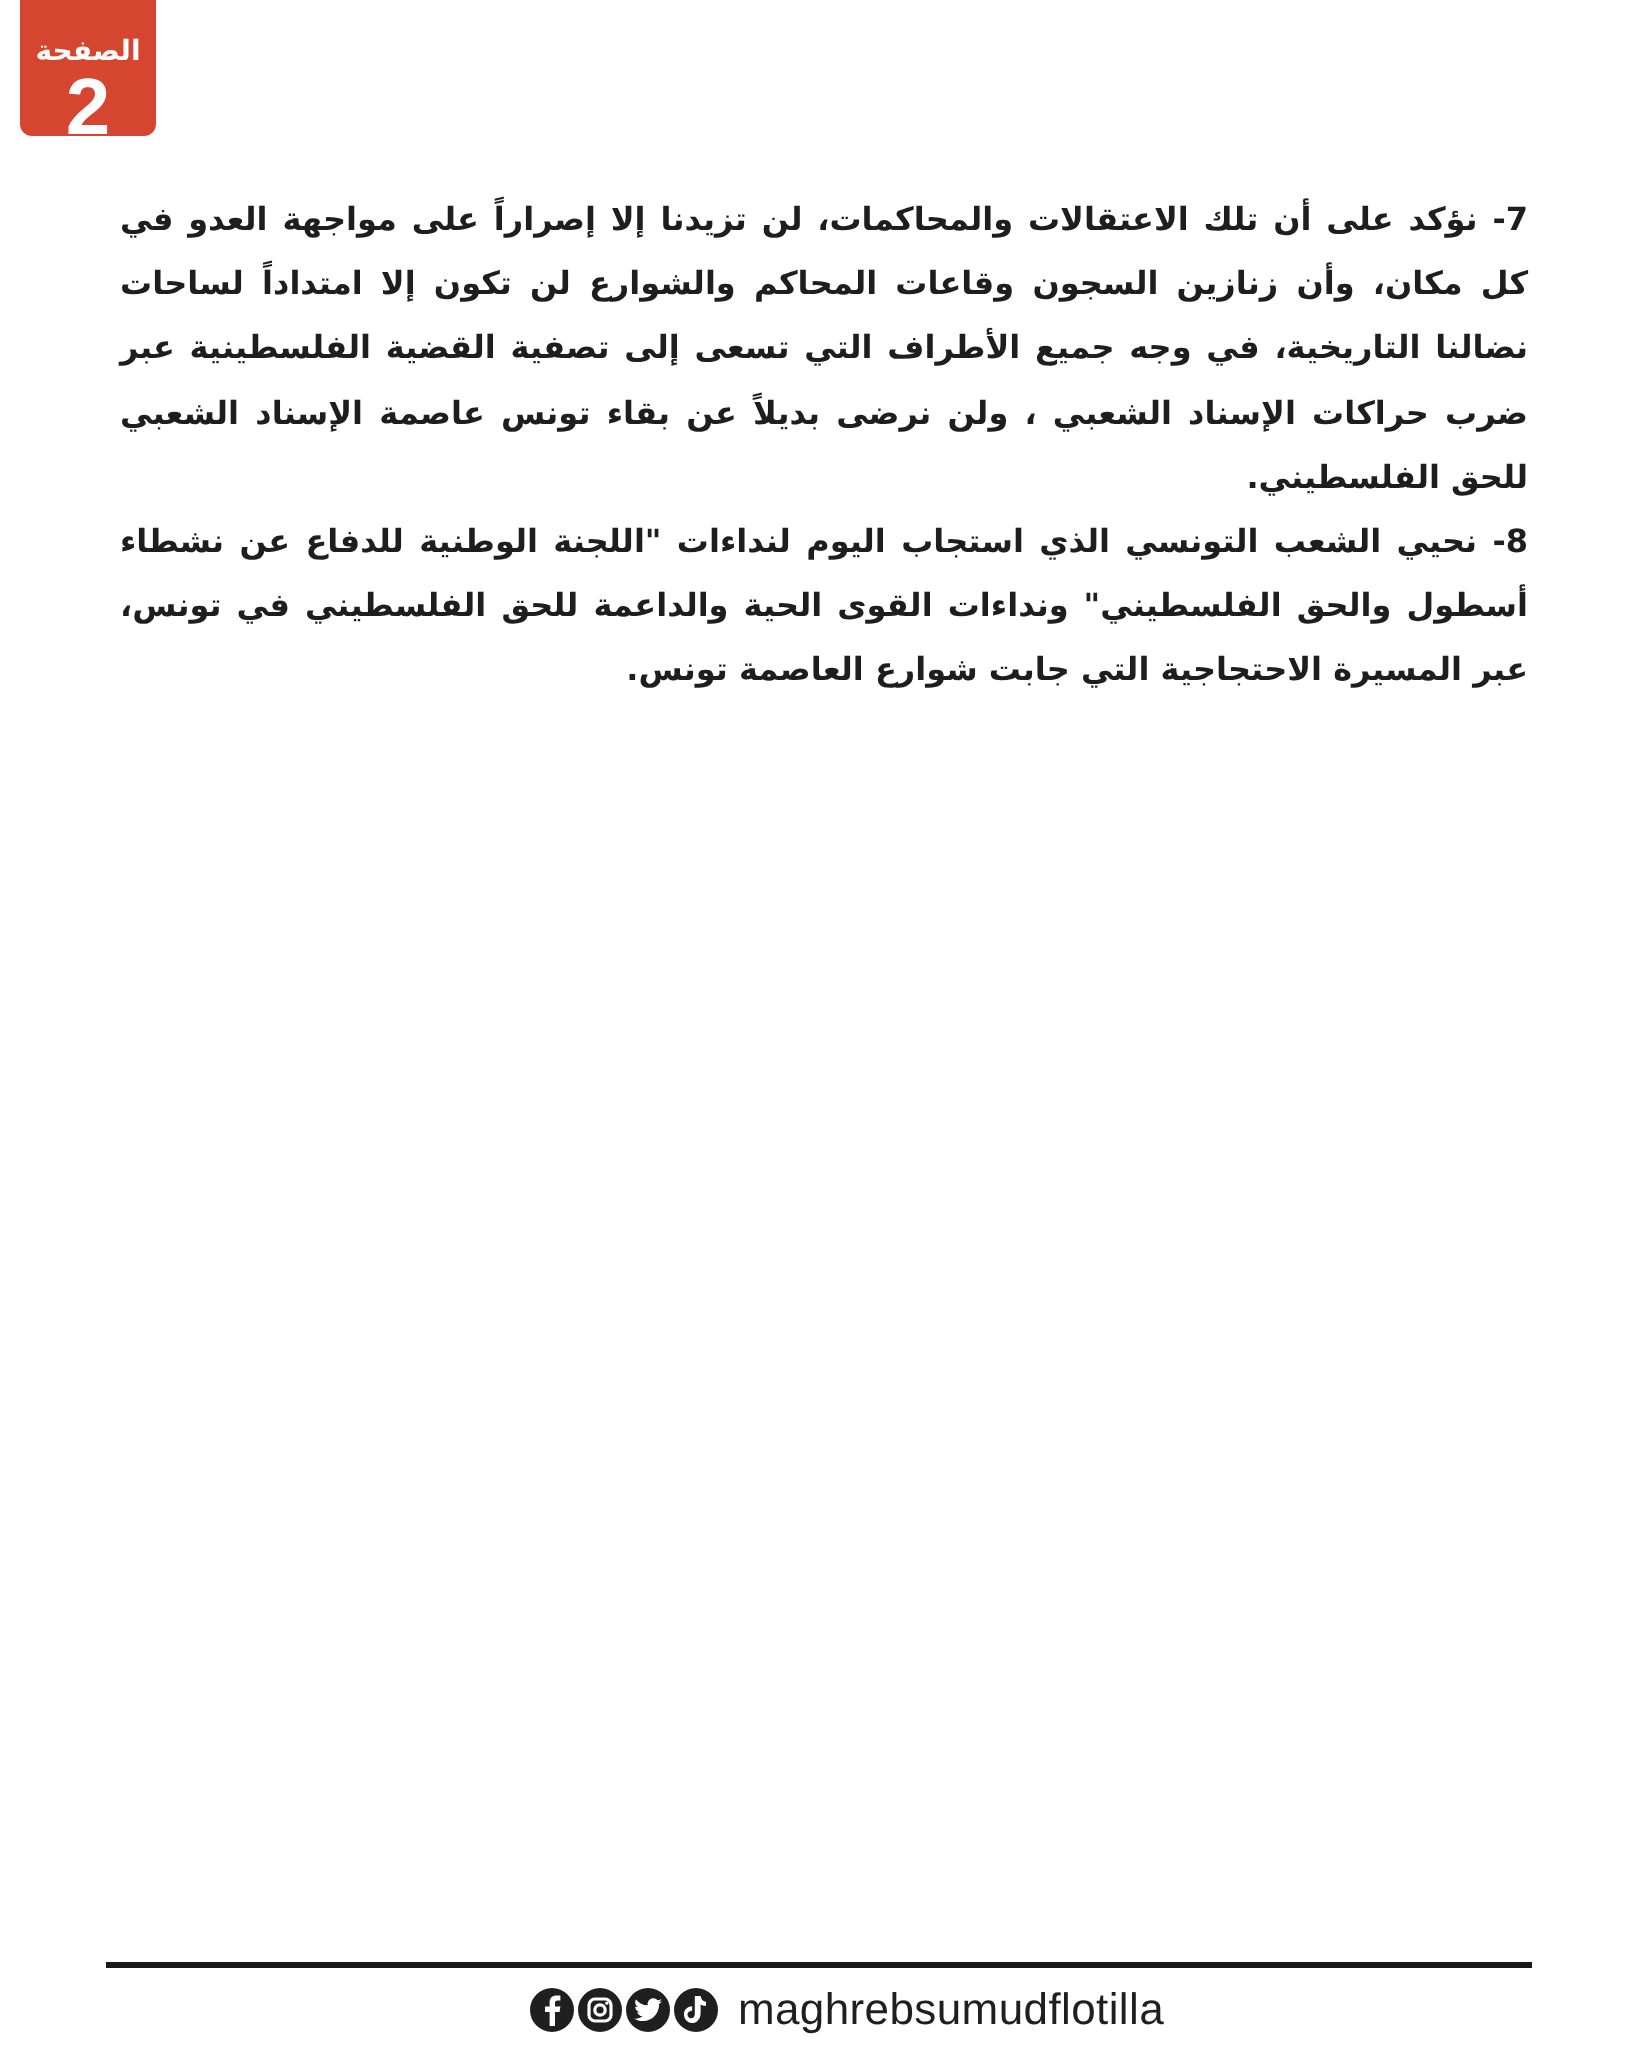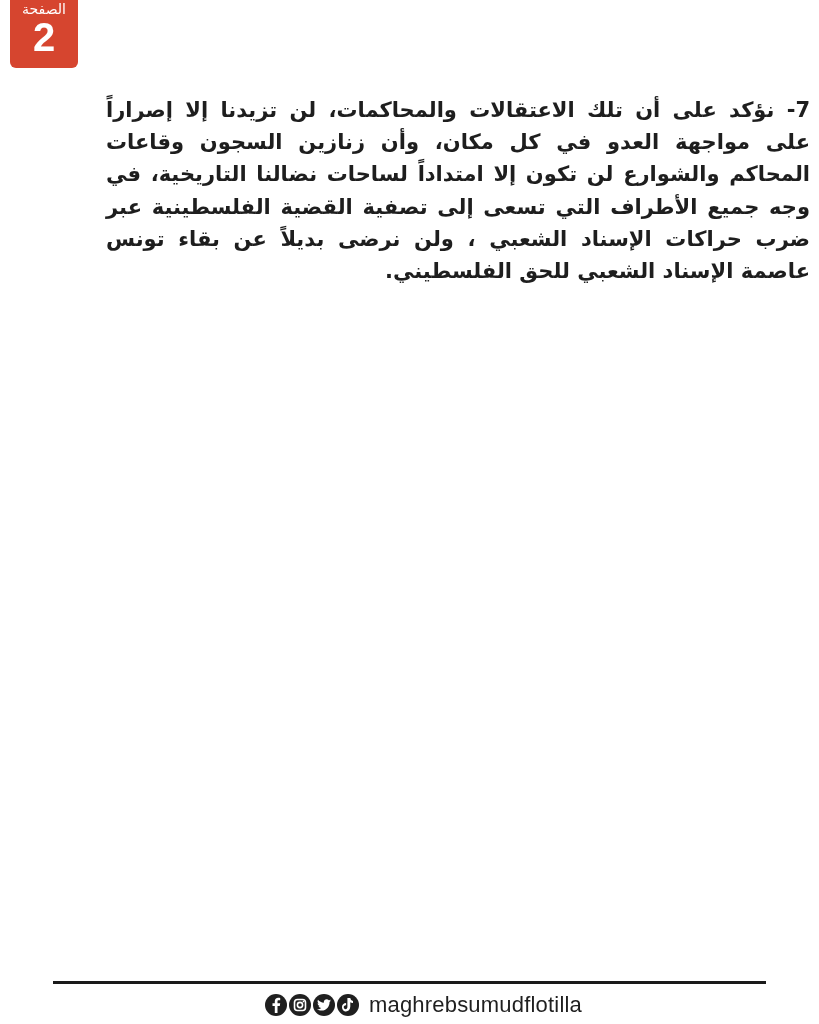--- a/index.html
+++ b/index.html
@@ -6,28 +6,27 @@
   body {
     width: 819px; height: 1024px; background: #ffffff; position: relative; overflow: hidden;
     font-family: "DejaVu Sans", sans-serif; color: #1a1a1a;
   }
   .page-badge {
     position: absolute; left: 10px; top: -6px; width: 68px; height: 74px;
     background: #d6452f; border-radius: 0 0 6px 6px;
     display: flex; flex-direction: column; align-items: center; justify-content: flex-start;
     color: #fff;
   }
-  .page-badge .lbl { font-family: "DejaVu Sans", sans-serif; font-weight: normal; font-size: 14px; margin-top: 7px; line-height: 16px; direction: rtl; }
+  .page-badge .lbl { font-family: "DejaVu Sans", sans-serif; font-weight: bold; font-size: 14px; margin-top: 24px; line-height: 16px; direction: rtl; }
   .page-badge .num { font-family: "Liberation Sans", sans-serif; font-weight: bold; font-size: 40px; line-height: 40px; margin-top: 0px; }
   .content {
     position: absolute; left: 60px; top: 94px; width: 704px;
     direction: rtl; text-align: justify; text-align-last: right;
-    font-family: "DejaVu Sans", sans-serif; font-weight: bold; font-size: 21px; line-height: 32.2px;
+    font-family: "DejaVu Sans", sans-serif; font-weight: bold; font-size: 16px; line-height: 32.2px;
     color: #1e1e1e;
-    margin-left: 46px;
   }
   .content p { margin: 0; }
   .footer-rule {
     position: absolute; left: 53px; top: 981px; width: 713px; height: 3px; background: #1a1a1a;
   }
   .footer {
     position: absolute; left: 0; top: 990px; width: 819px; height: 30px;
     display: flex; justify-content: center; align-items: center; gap: 4px; padding-left: 14px;
   }
   .social { display: flex; gap: 2px; align-items: center; margin-right: 6px; }
@@ -41,20 +40,21 @@
 </head>
 <body>
 
 <div class="page-badge">
   <span class="lbl">الصفحة</span>
   <span class="num">2</span>
 </div>
 
 <div class="content">
   <p>7- نؤكد على أن تلك الاعتقالات والمحاكمات، لن تزيدنا إلا إصراراً على مواجهة العدو في كل مكان، وأن زنازين السجون وقاعات المحاكم والشوارع لن تكون إلا امتداداً لساحات نضالنا التاريخية، في وجه جميع الأطراف التي تسعى إلى تصفية القضية الفلسطينية عبر ضرب حراكات الإسناد الشعبي ، ولن نرضى بديلاً عن بقاء تونس عاصمة الإسناد الشعبي للحق الفلسطيني.</p>
+  <p>8- نحيي الشعب التونسي الذي استجاب اليوم لنداءات "اللجنة الوطنية للدفاع عن نشطاء أسطول والحق الفلسطيني" ونداءات القوى الحية والداعمة للحق الفلسطيني في تونس، عبر المسيرة الاحتجاجية التي جابت شوارع العاصمة تونس.</p>
 </div>
 
 <div class="footer-rule"></div>
 
 <div class="footer">
   <div class="social">
     <span class="ic">
       <svg width="14" height="16" viewBox="0 0 14 16">
           <path d="M8.5 16V9h2.3l.4-2.7H8.5V4.6c0-.8.2-1.3 1.3-1.3h1.4V.9C10.9.8 10.1.8 9.2.8 7.2.8 5.8 2 5.8 4.3v2H3.5V9h2.3v7z" fill="#fff"></path>
         </svg>

